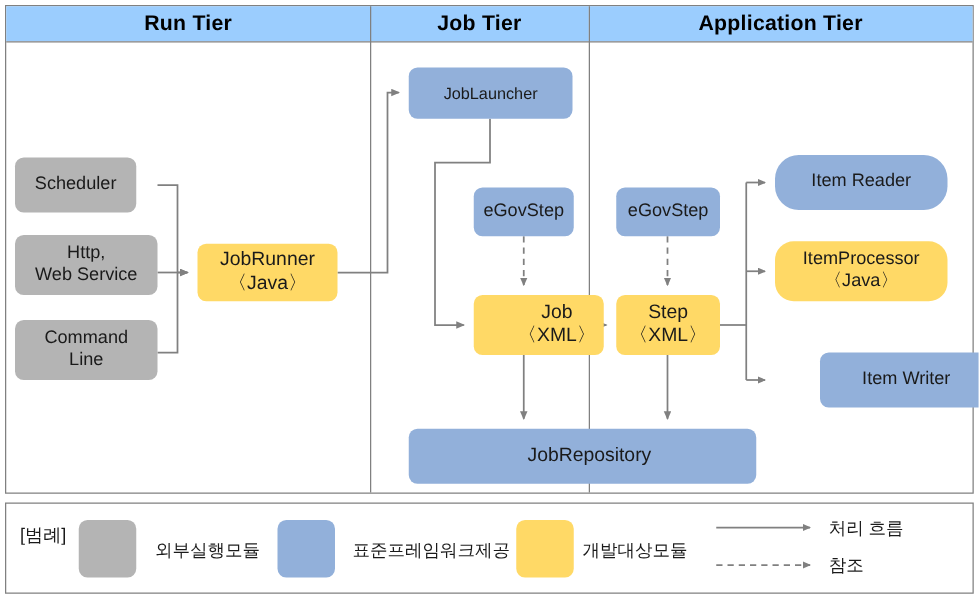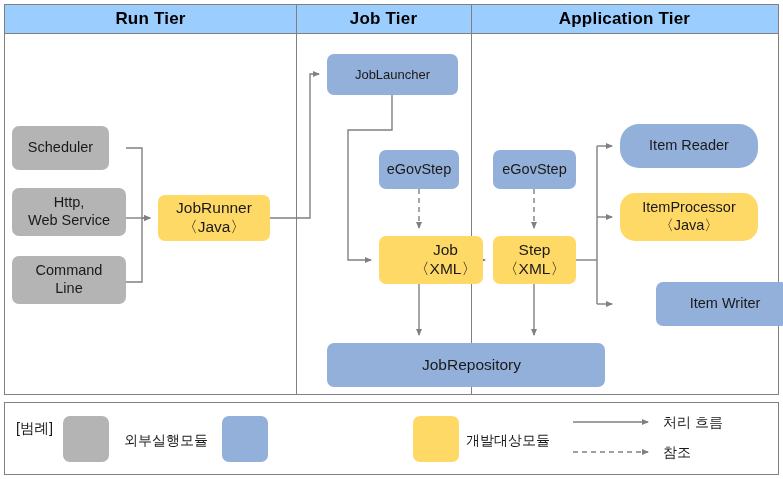--- a/index.html
+++ b/index.html
@@ -270,20 +270,21 @@
   <div class="node node-blue" id="node-jobrepository">
     <span class="l1">JobRepository</span>
   </div>
 
   <div class="legend-label" id="legend-title">[범례]</div>
 
   <div class="legend-swatch" id="legend-swatch-gray"></div>
   <div class="legend-label" id="legend-text-gray">외부실행모듈</div>
 
   <div class="legend-swatch" id="legend-swatch-blue"></div>
+  <div class="legend-label" id="legend-text-blue">표준프레임워크제공</div>
 
   <div class="legend-swatch" id="legend-swatch-yellow"></div>
   <div class="legend-label" id="legend-text-yellow">개발대상모듈</div>
 
   <svg id="legend-arrows" viewBox="0 0 783 479" xmlns="http://www.w3.org/2000/svg">
     <g stroke="#808080" stroke-width="1.4" fill="none">
       <path d="M573,422 L648,422" marker-end="url(#arrowhead)"></path>
       <path d="M573,452 L648,452" stroke-dasharray="5,4" marker-end="url(#arrowhead)"></path>
     </g>
   </svg>

